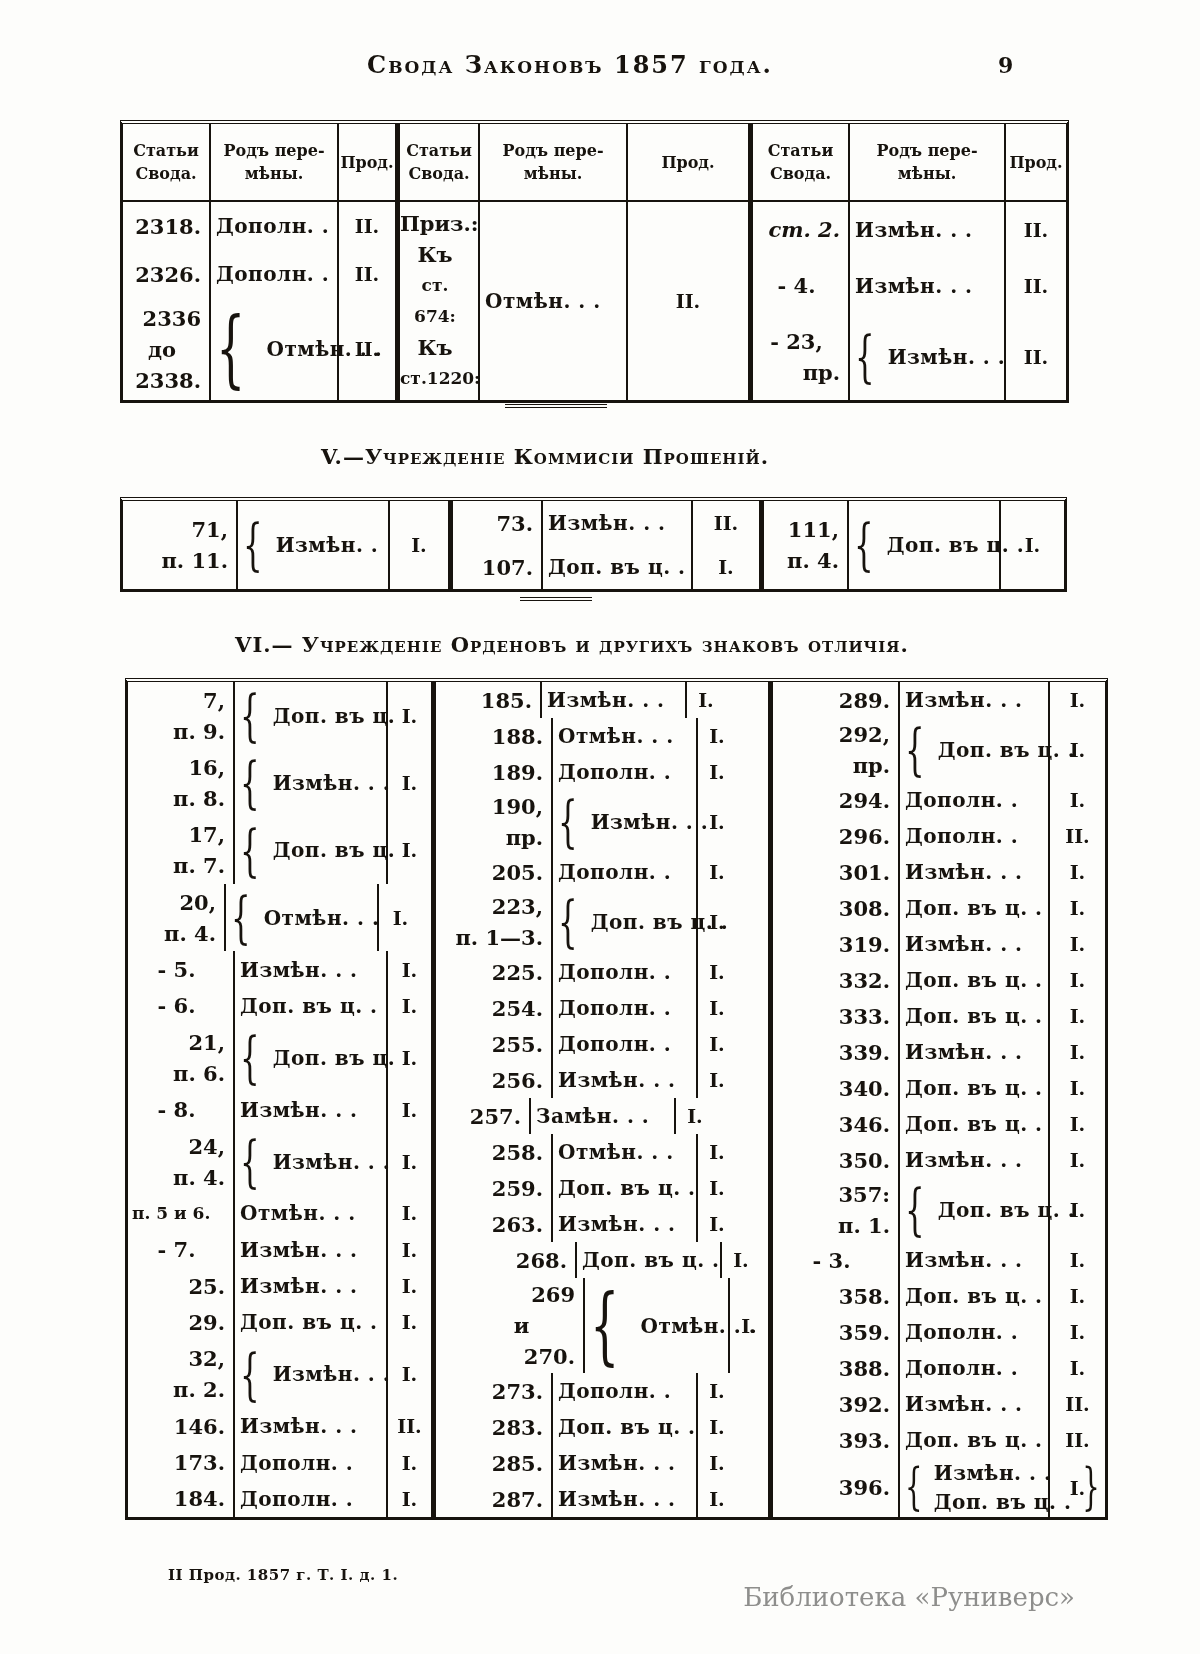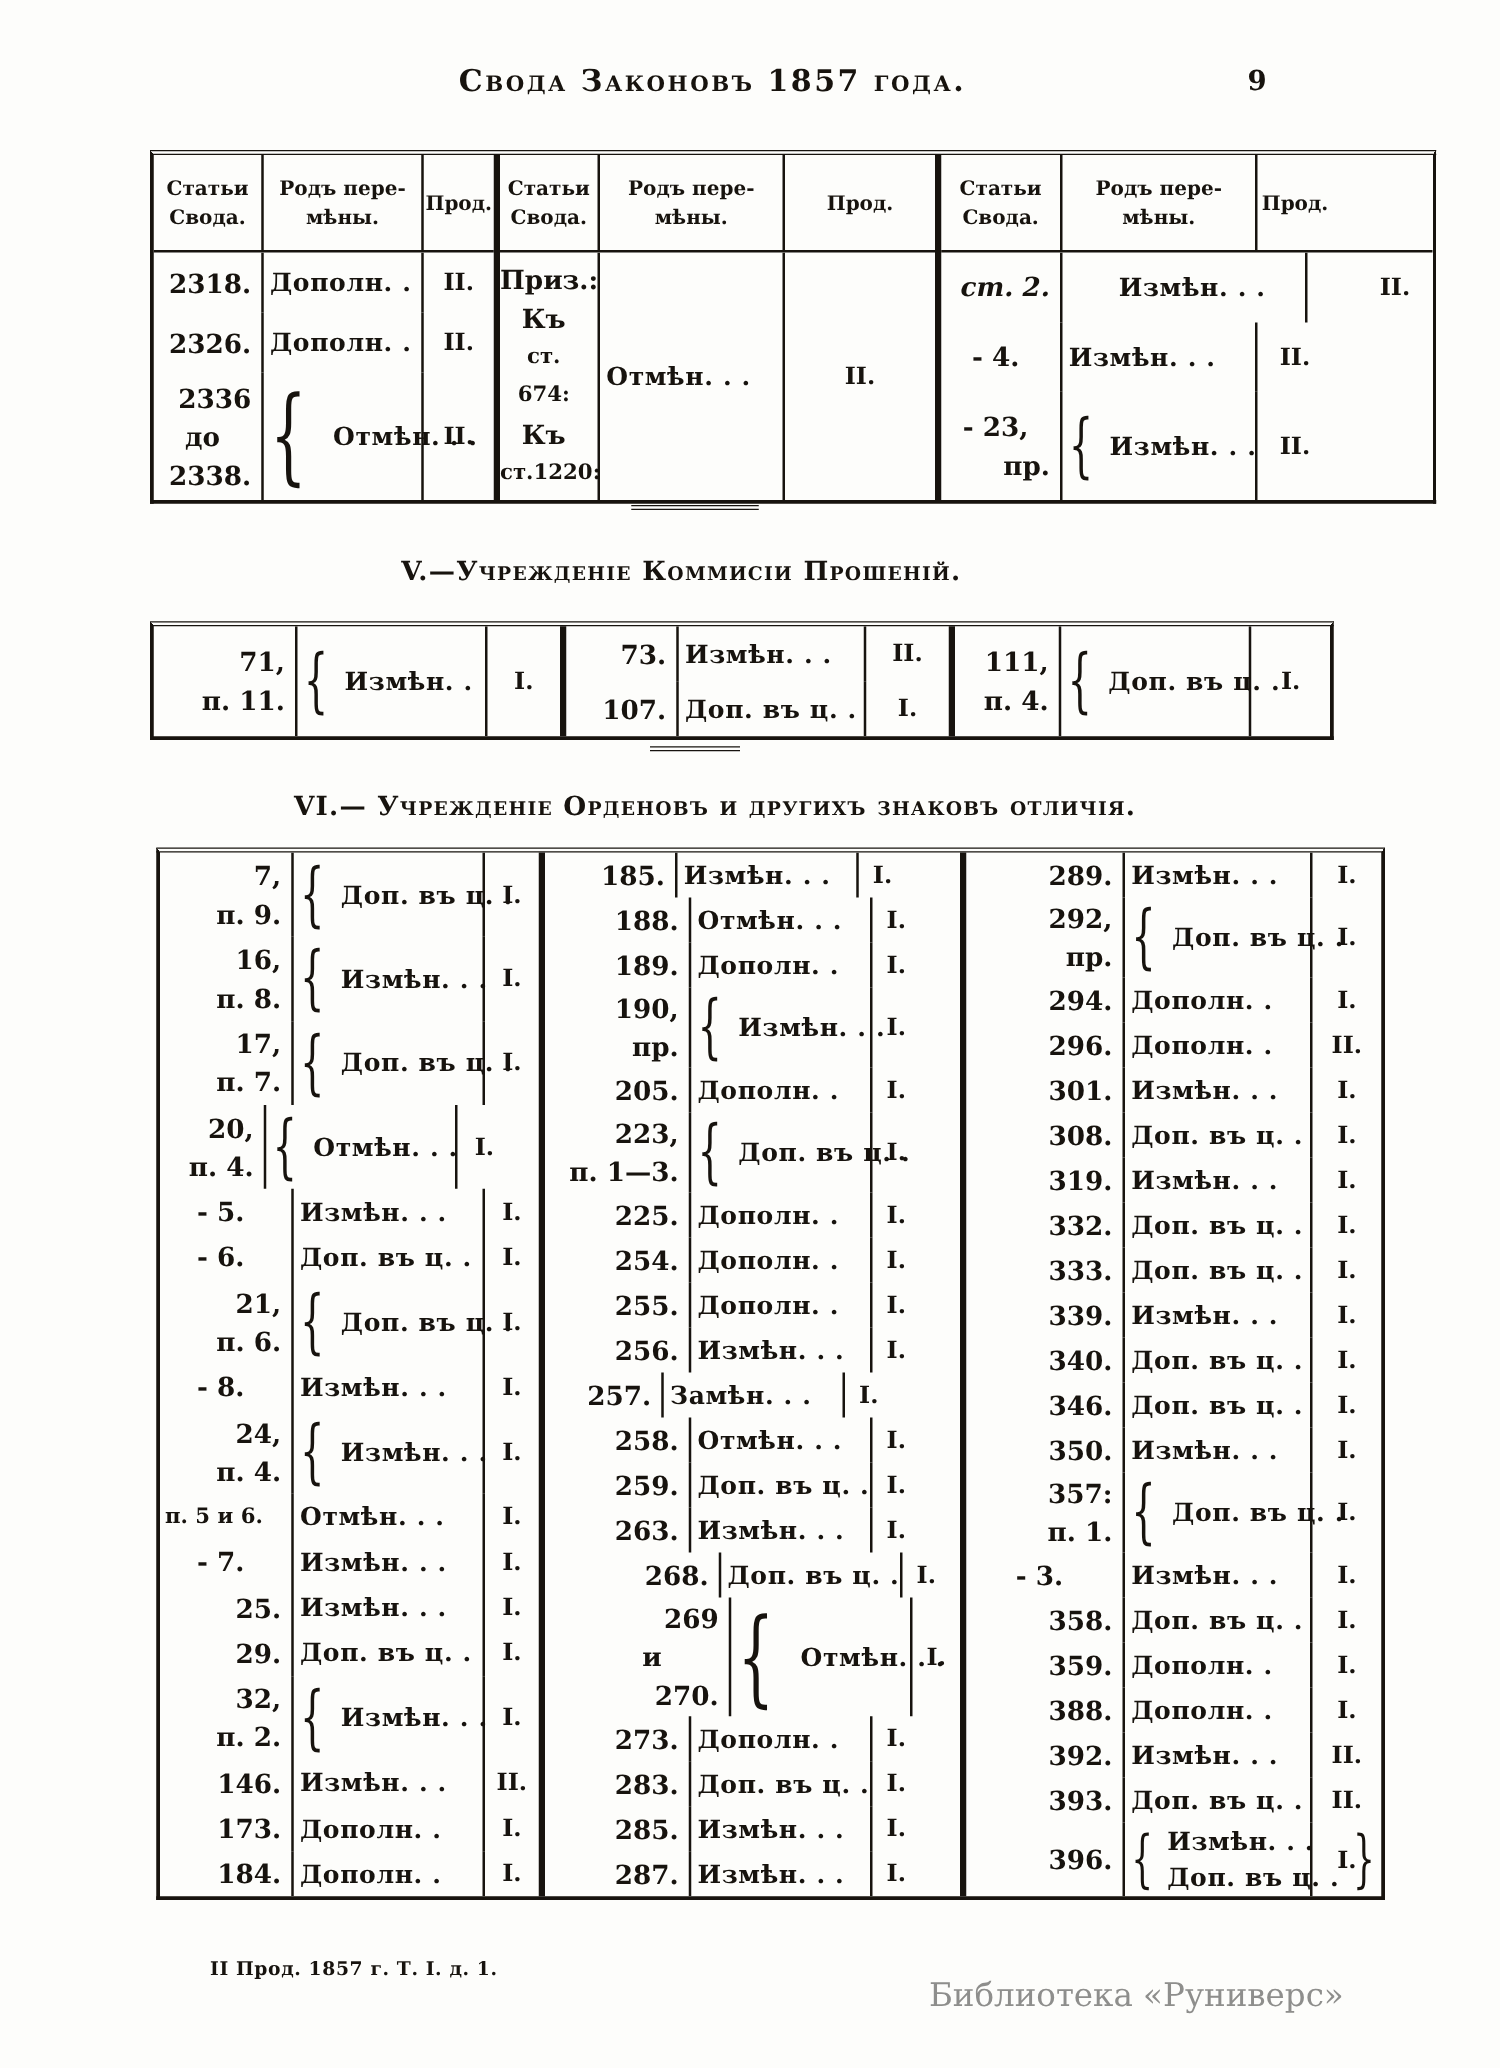--- a/index.html
+++ b/index.html
@@ -162,21 +162,21 @@
           </div>
           <div class="hdr-cell b" style="width: 156px;">
             <span>Родъ пере-</span>
             <span>мѣны.</span>
           </div>
           <div class="hdr-cell" style="width: 60px;">
             <span>Прод.</span>
           </div>
         </div>
         <div class="tbody" style="height: 198px;">
-          <div class="trow" style="min-height: 48px; gap: 40px;">
+          <div class="trow" style="min-height: 48px;">
             <div class="cell art ital" style="width: 97px;">
               <span>ст. 2.</span>
             </div>
             <div class="cell chg" style="width: 156px;">
               <span class="lbl">Измѣн. . .</span>
             </div>
             <div class="cell prod" style="width: 60px;">II.</div>
           </div>
           <div class="trow" style="min-height: 48px;">
             <div class="cell art" style="width: 97px;">
@@ -293,21 +293,21 @@
               <span>17,</span>
               <span>п. 7.</span>
             </div>
             <div class="cell chg" style="width: 153px;">
               <span class="brace" style="font-size: 56px;">{</span>
               <span class="lbl">Доп. въ ц. .</span>
             </div>
             <div class="cell prod" style="width: 43px;">I.</div>
           </div>
           <div class="trow" style="min-height: 64px;">
-            <div class="cell art" style="width: 85px;">
+            <div class="cell art" style="width: 98px;">
               <span>20,</span>
               <span>п. 4.</span>
             </div>
             <div class="cell chg" style="width: 153px;">
               <span class="brace" style="font-size: 56px;">{</span>
               <span class="lbl">Отмѣн. . .</span>
             </div>
             <div class="cell prod" style="width: 43px;">I.</div>
           </div>
           <div class="trow" style="min-height: 36px;">

